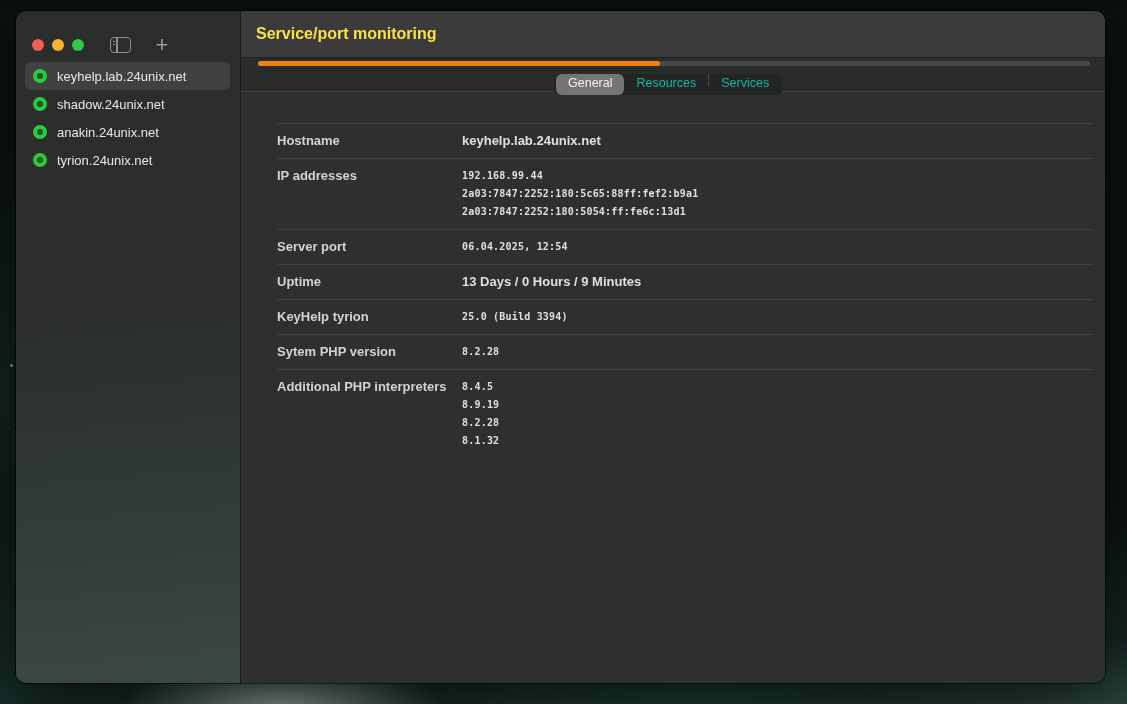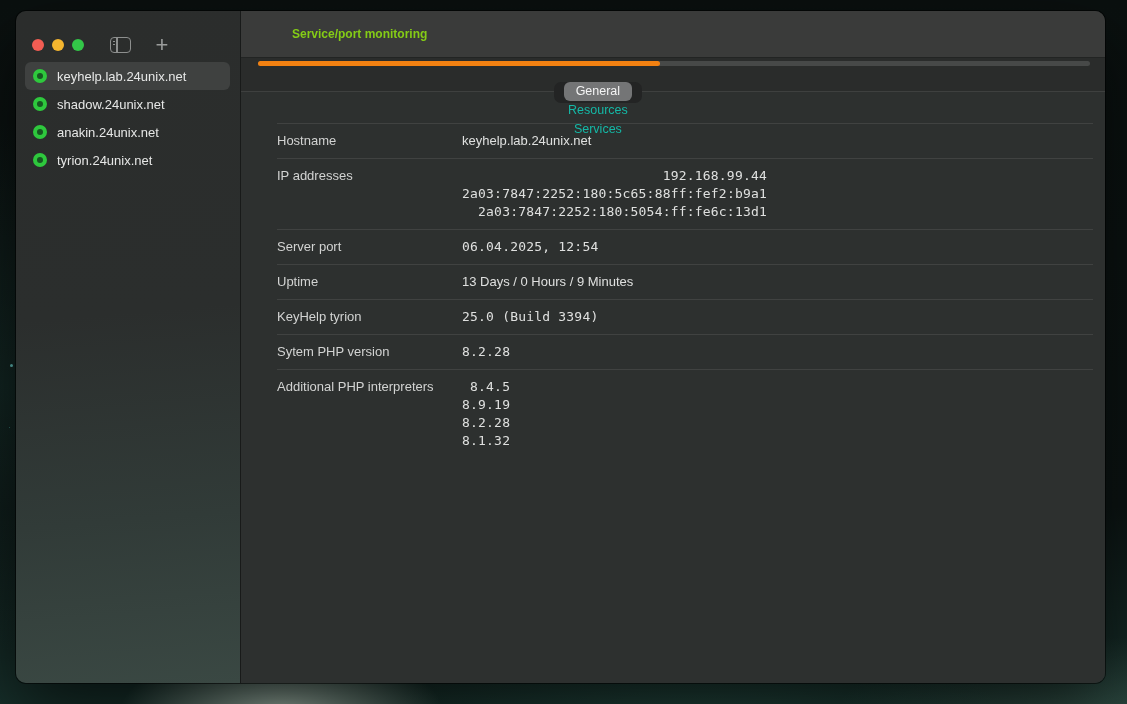--- a/index.html
+++ b/index.html
@@ -37,35 +37,35 @@
   .server-list{position:absolute;top:51px;left:0;right:0;display:flex;flex-direction:column;}
   .server-item{height:28px;display:flex;align-items:center;margin:0 10px 0 9px;padding-left:8px;
     border-radius:6px;gap:10px;}
   .server-item.selected{background:#3f4140;}
   .status-dot{width:6px;height:6px;border-radius:50%;background:#175722;border:4px solid #2ec83d;flex:0 0 auto;}
   .server-label{font-size:13px;color:#e6e7e6;white-space:nowrap;}
   
   .main{flex:1;display:flex;flex-direction:column;background:#2d302f;min-width:0;}
   .titlebar{height:46px;flex:0 0 46px;background:#3a3b3a;border-bottom:1px solid #222423;
     display:flex;align-items:center;padding-left:15px;}
-  .title{font-size:12px;font-weight:700;color:#84cc16;margin-left:36px;}
+  .title{font-size:16px;font-weight:700;color:#fde047;}
   .tabrow{height:33px;flex:0 0 33px;background:#2a2c2b;position:relative;border-bottom:1px solid #3e403f;}
   .track{position:absolute;left:17px;top:3px;width:832px;height:5px;border-radius:3px;background:#474948;}
   .fill{height:100%;width:48.3%;border-radius:3px;background:#f28111;}
-  .tabs{position:absolute;left:313px;top:24px;height:21px;z-index:2;display:flex;align-items:center;
-    background:#232424;border-radius:7px;padding:0 2px;flex-direction:column;}
+  .tabs{position:absolute;left:313px;top:16px;height:21px;z-index:2;display:flex;
+    background:#232424;border-radius:7px;padding:0 2px;}
   .tab{font-size:12.5px;color:#14b8a6;padding:2px 12px;border-radius:6px;line-height:15px;}
   .tab.selected{background:#747576;color:#f4f4f4;}
   .tab-sep{width:1px;height:12px;background:#4c4d4c;}
   
   .content{flex:1;padding:31px 12px 0 36px;overflow:hidden;}
-  .row{display:flex;border-top:1px solid #404241;padding:8px 0;}
+  .row{display:flex;border-top:1px solid #404241;padding:8px 0;font-weight:bold;}
   .row-label{width:185px;flex:0 0 185px;font-size:13px;color:#d2d3d2;line-height:18px;}
   .row-values{font-size:13px;color:#dfe0df;line-height:18px;}
-  .row-values.mono{font-family:"DejaVu Sans Mono",monospace;font-size:13px;letter-spacing:.2px;text-align:right;}
+  .row-values.mono{font-family:"DejaVu Sans Mono",monospace;font-size:10px;letter-spacing:.2px;}
 </style>
 </head>
 <body>
 
 <div class="stage">
   <div class="wall-dot" style="left:10px;top:364px;"></div>
 
   <div class="window">
 
     <div class="sidebar">

